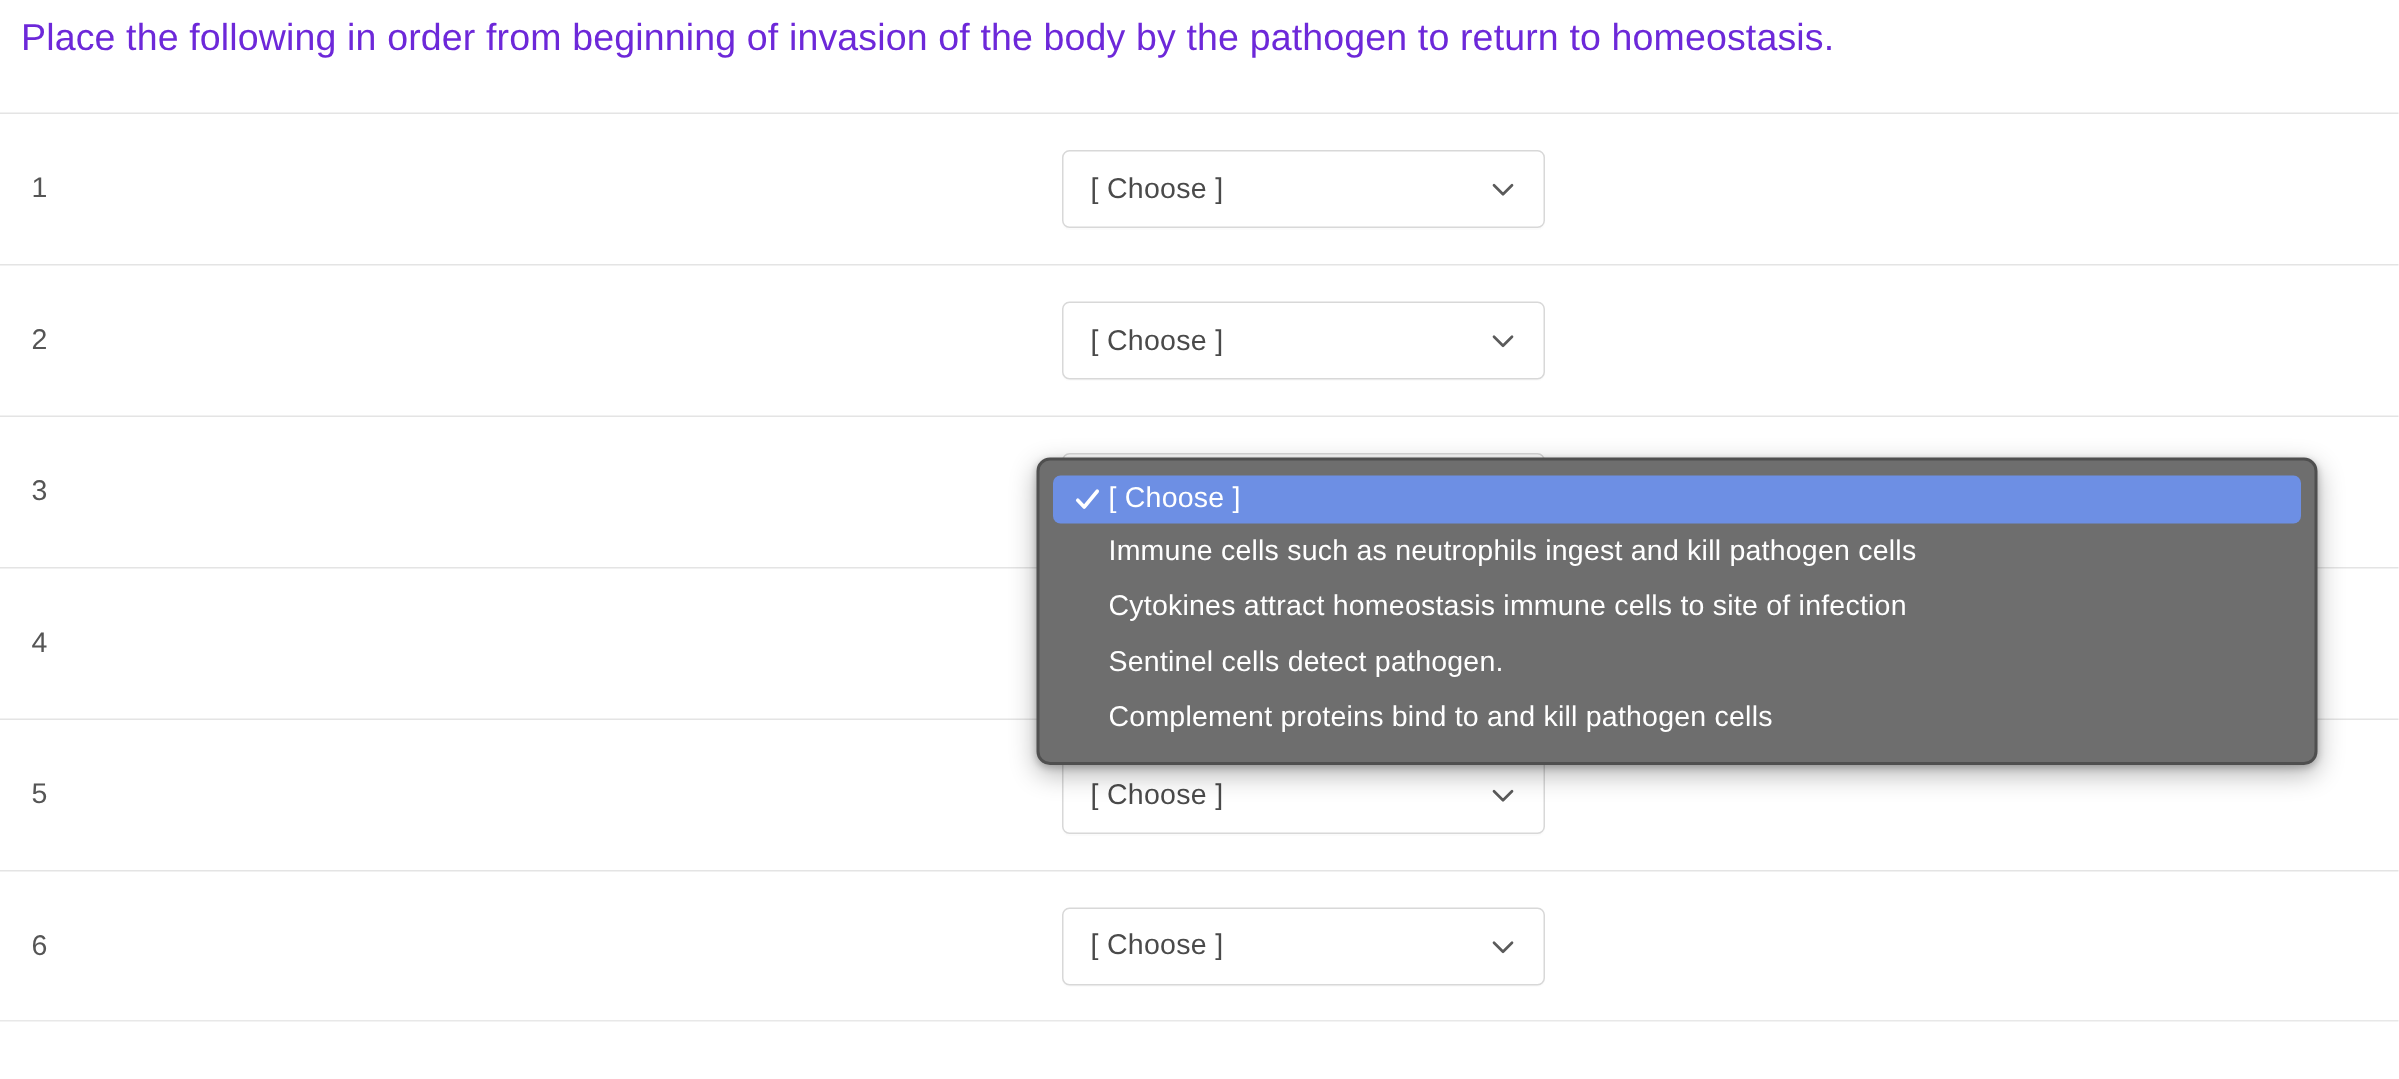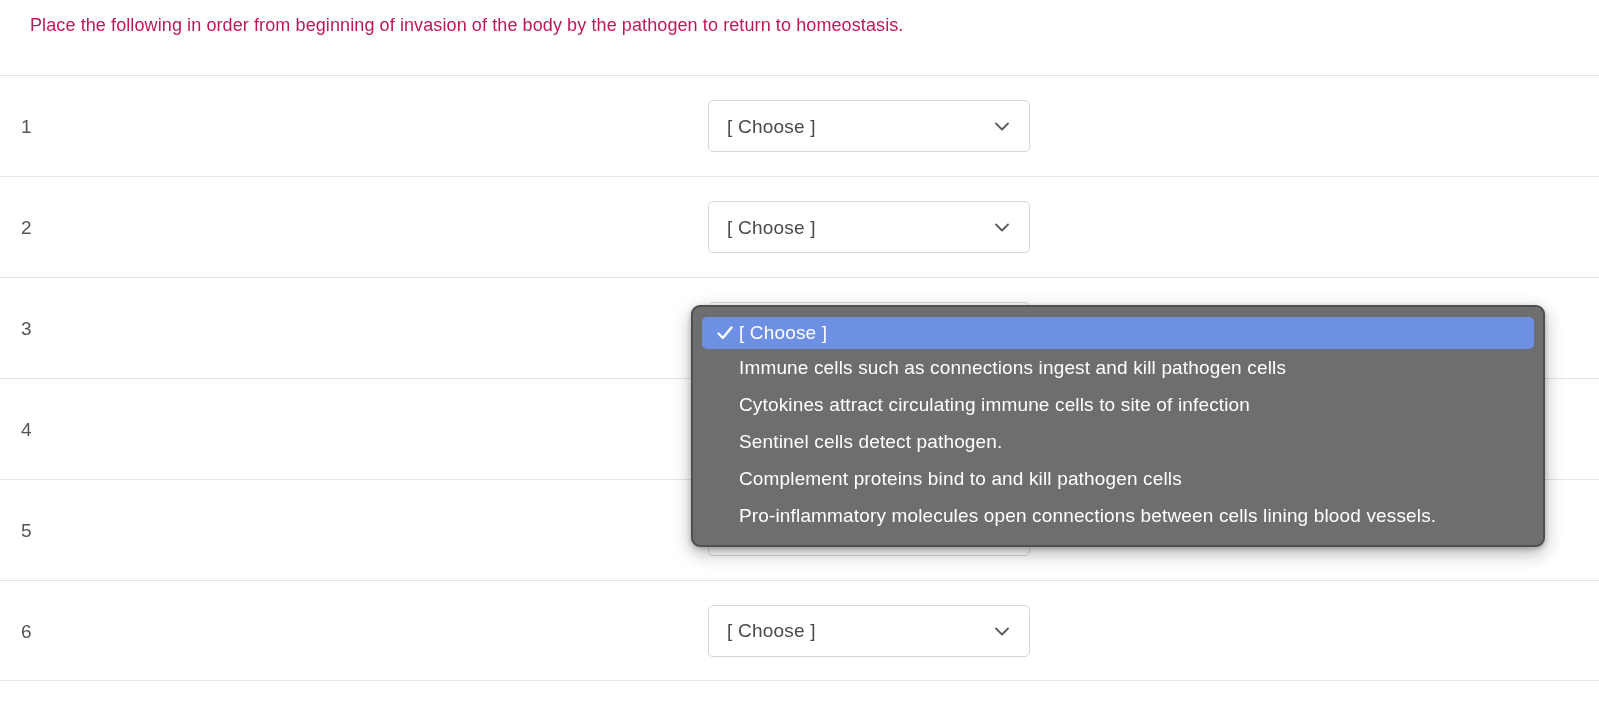--- a/index.html
+++ b/index.html
@@ -12,25 +12,25 @@
     height: 719px;
     font-family: "Liberation Sans", sans-serif;
     overflow: hidden;
     position: relative;
     -webkit-font-smoothing: antialiased;
   }
 
   
   .prompt {
     position: absolute;
-    left: 30px;
+    left: 14px;
     top: 11px;
-    font-size: 18px;
+    font-size: 25px;
     line-height: 28px;
-    color: #be185d;
+    color: #6d28d9;
     letter-spacing: 0.1px;
     white-space: nowrap;
   }
 
   
   .rows {
     position: absolute;
     left: 0;
     top: 75px;
     width: 1599px;
@@ -233,33 +233,30 @@
   <div class="dd-option selected">
     <span class="dd-check">
       <svg viewBox="0 0 18 18" width="18" height="18" aria-hidden="true">
         <polyline points="2.5,9.5 6.8,14 15.5,3.5" fill="none" stroke="#ffffff" stroke-width="2.4" stroke-linecap="round" stroke-linejoin="round"></polyline>
       </svg>
     </span>
     <span>[ Choose ]</span>
   </div>
 
   <div class="dd-option">
-    <span>Immune cells such as connections ingest and kill pathogen cells</span>
-  </div>
-
-
-  <div class="dd-option">
-    <span>Cytokines attract circulating immune cells to site of infection</span>
+    <span>Immune cells such as neutrophils ingest and kill pathogen cells</span>
+  </div>
+
+
+  <div class="dd-option">
+    <span>Cytokines attract homeostasis immune cells to site of infection</span>
   </div>
 
   <div class="dd-option">
     <span>Sentinel cells detect pathogen.</span>
   </div>
 
   <div class="dd-option">
     <span>Complement proteins bind to and kill pathogen cells</span>
   </div>
 
-  <div class="dd-option">
-    <span>Pro-inflammatory molecules open connections between cells lining blood vessels.</span>
-  </div>
 
 </div>
 
 </body></html>

